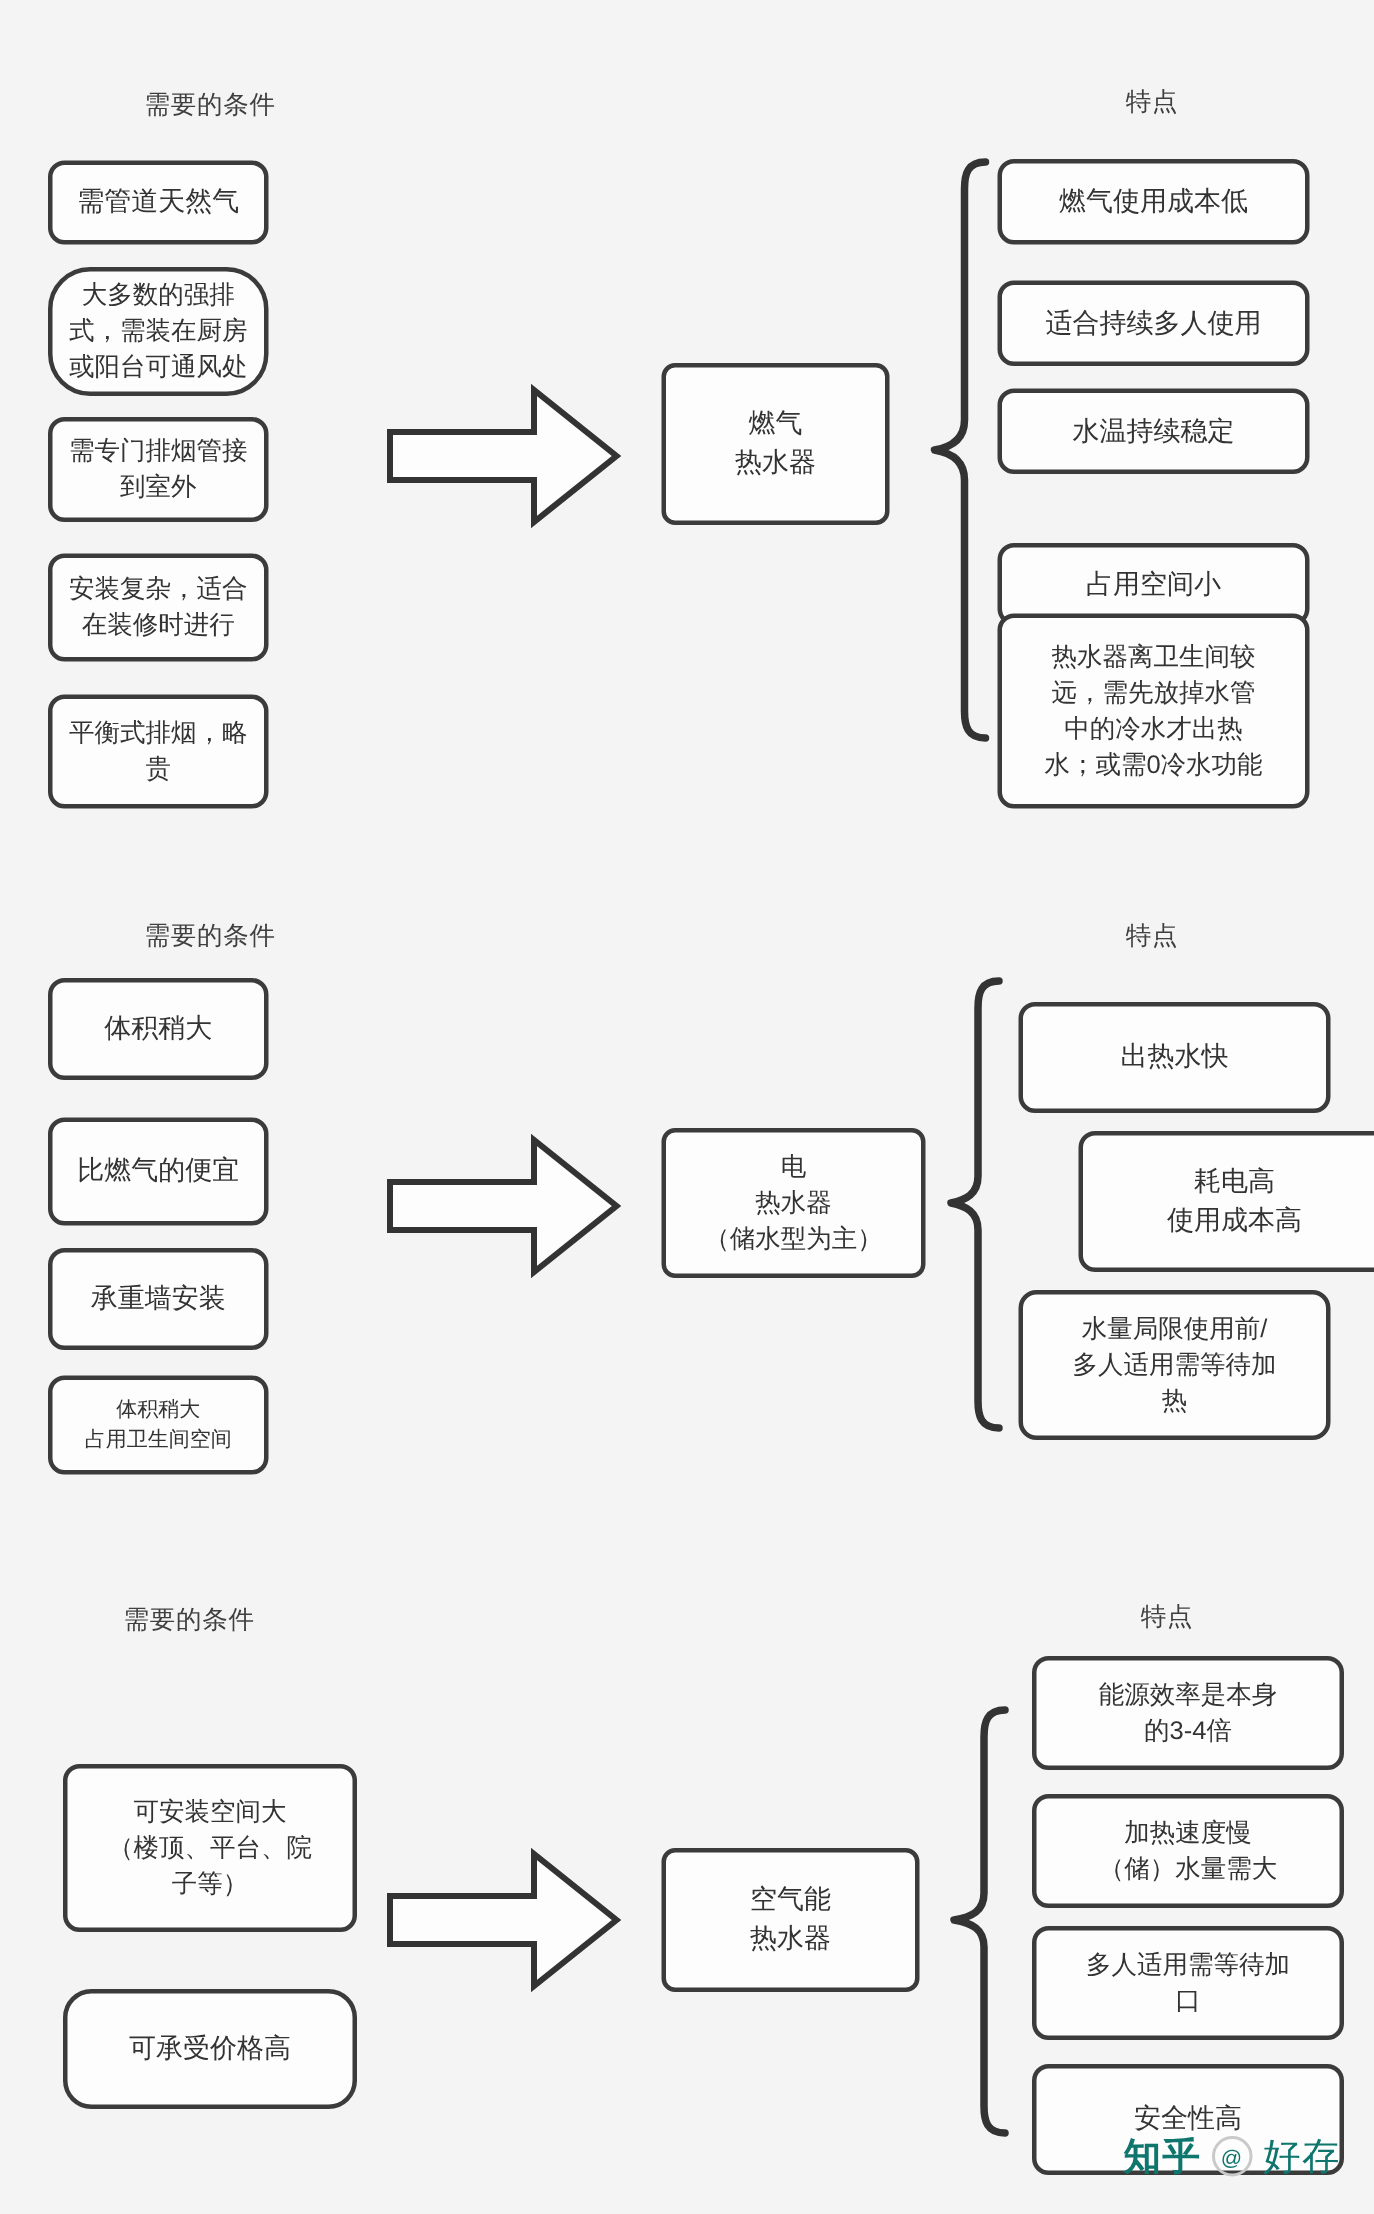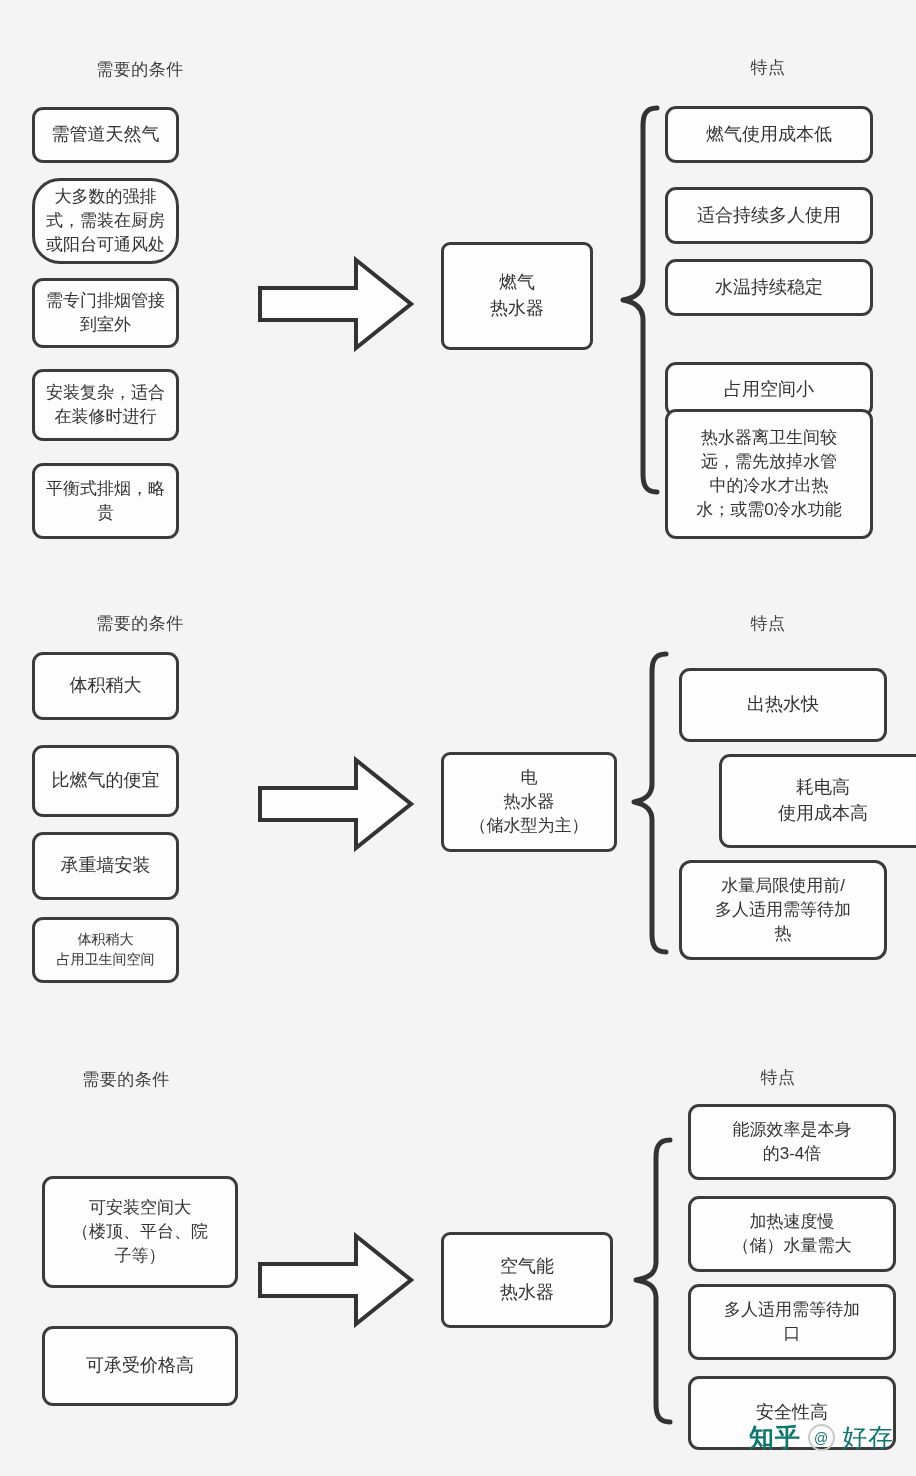--- a/index.html
+++ b/index.html
@@ -189,21 +189,21 @@
   </div>
 
   <div class="section" style="top:1050px;height:426px;">
 
     <div class="col-header" style="left:126px;top:18px;">需要的条件</div>
     <div class="col-header" style="left:778px;top:16px;">特点</div>
 
     <div class="box left-box" style="left:42px;top:126px;width:196px;height:112px;font-size:17px;">可安装空间大
 （楼顶、平台、院
 子等）</div>
-    <div class="box left-box" style="left:42px;top:276px;width:196px;height:80px;">可承受价格高</div>
+    <div class="box left-box" style="left:42px;top:276px;width:196px;height:80px;border-radius:19px;">可承受价格高</div>
 
     <div class="arrow" style="left:258px;top:182px;">
       <svg width="156" height="96" viewBox="0 0 156 96">
         <polygon points="2,32 98,32 98,4 153,48 98,92 98,64 2,64" fill="#fdfdfd" stroke="#333333" stroke-width="4" stroke-linejoin="miter"></polygon>
       </svg>
     </div>
 
     <div class="box node-box" style="left:441px;top:182px;width:172px;height:96px;">空气能
 热水器</div>
 

